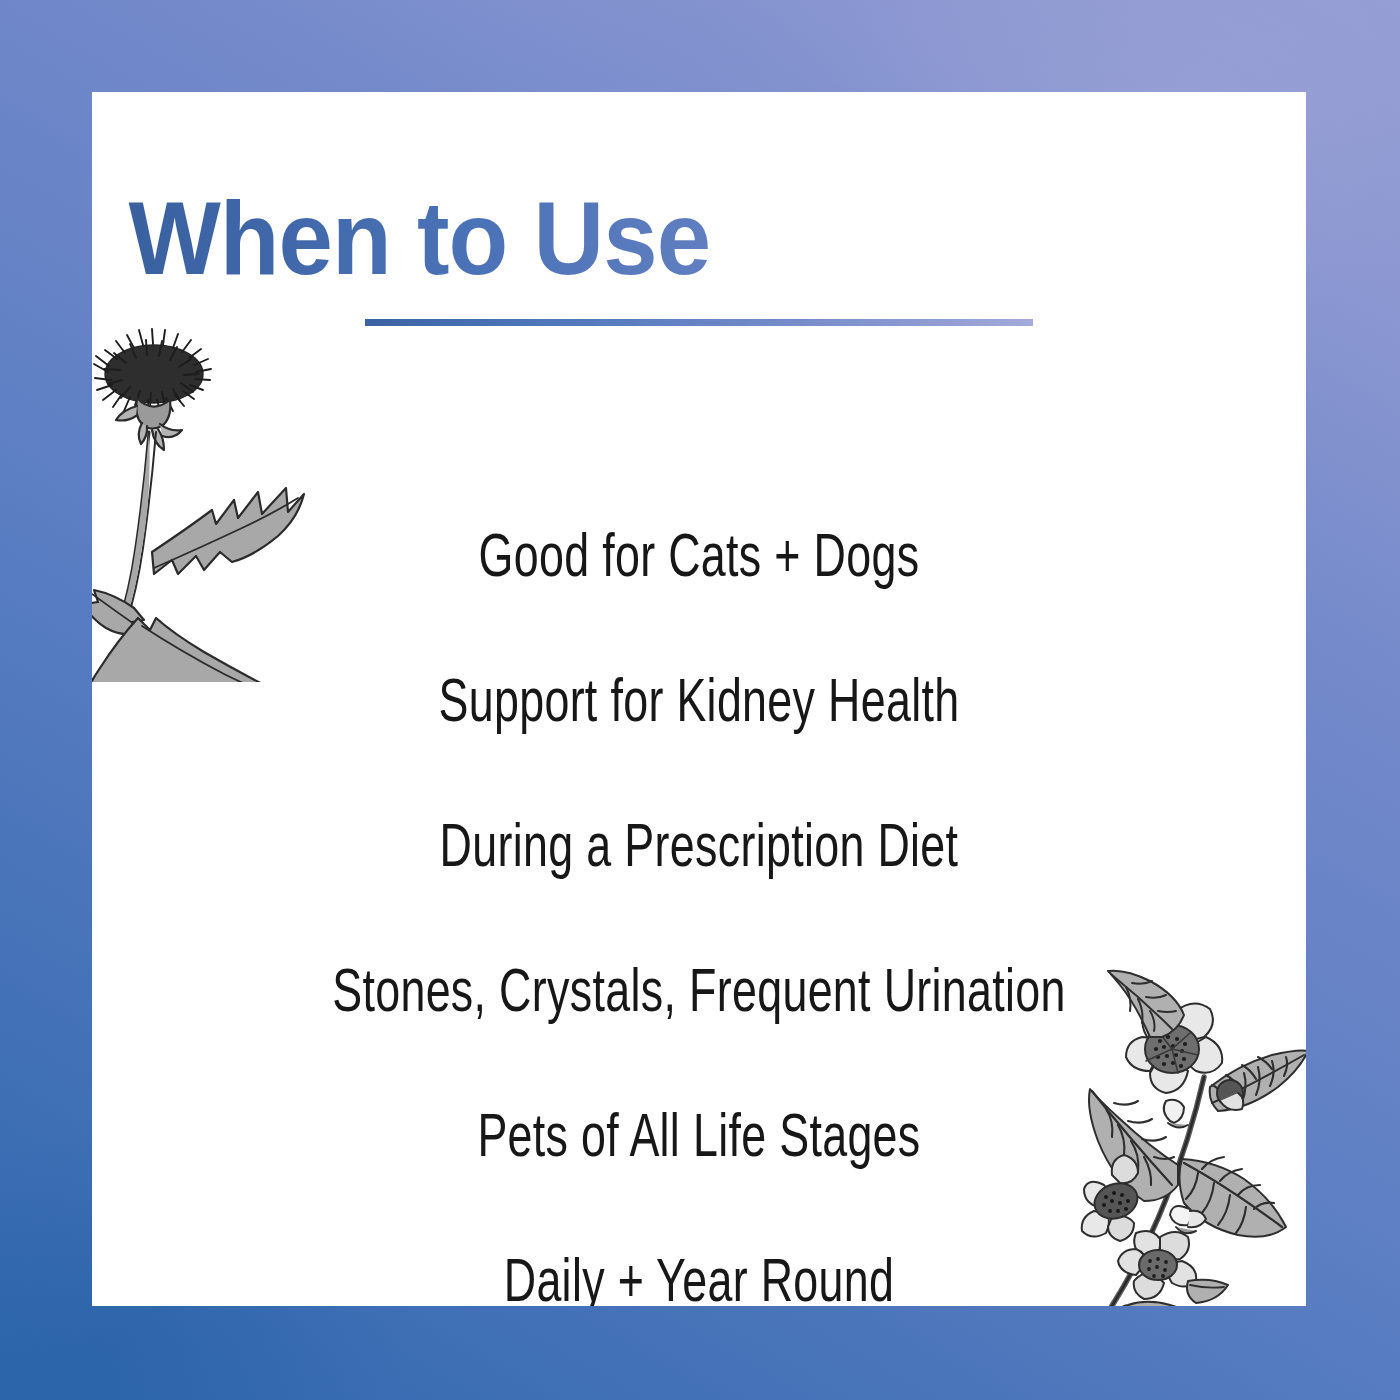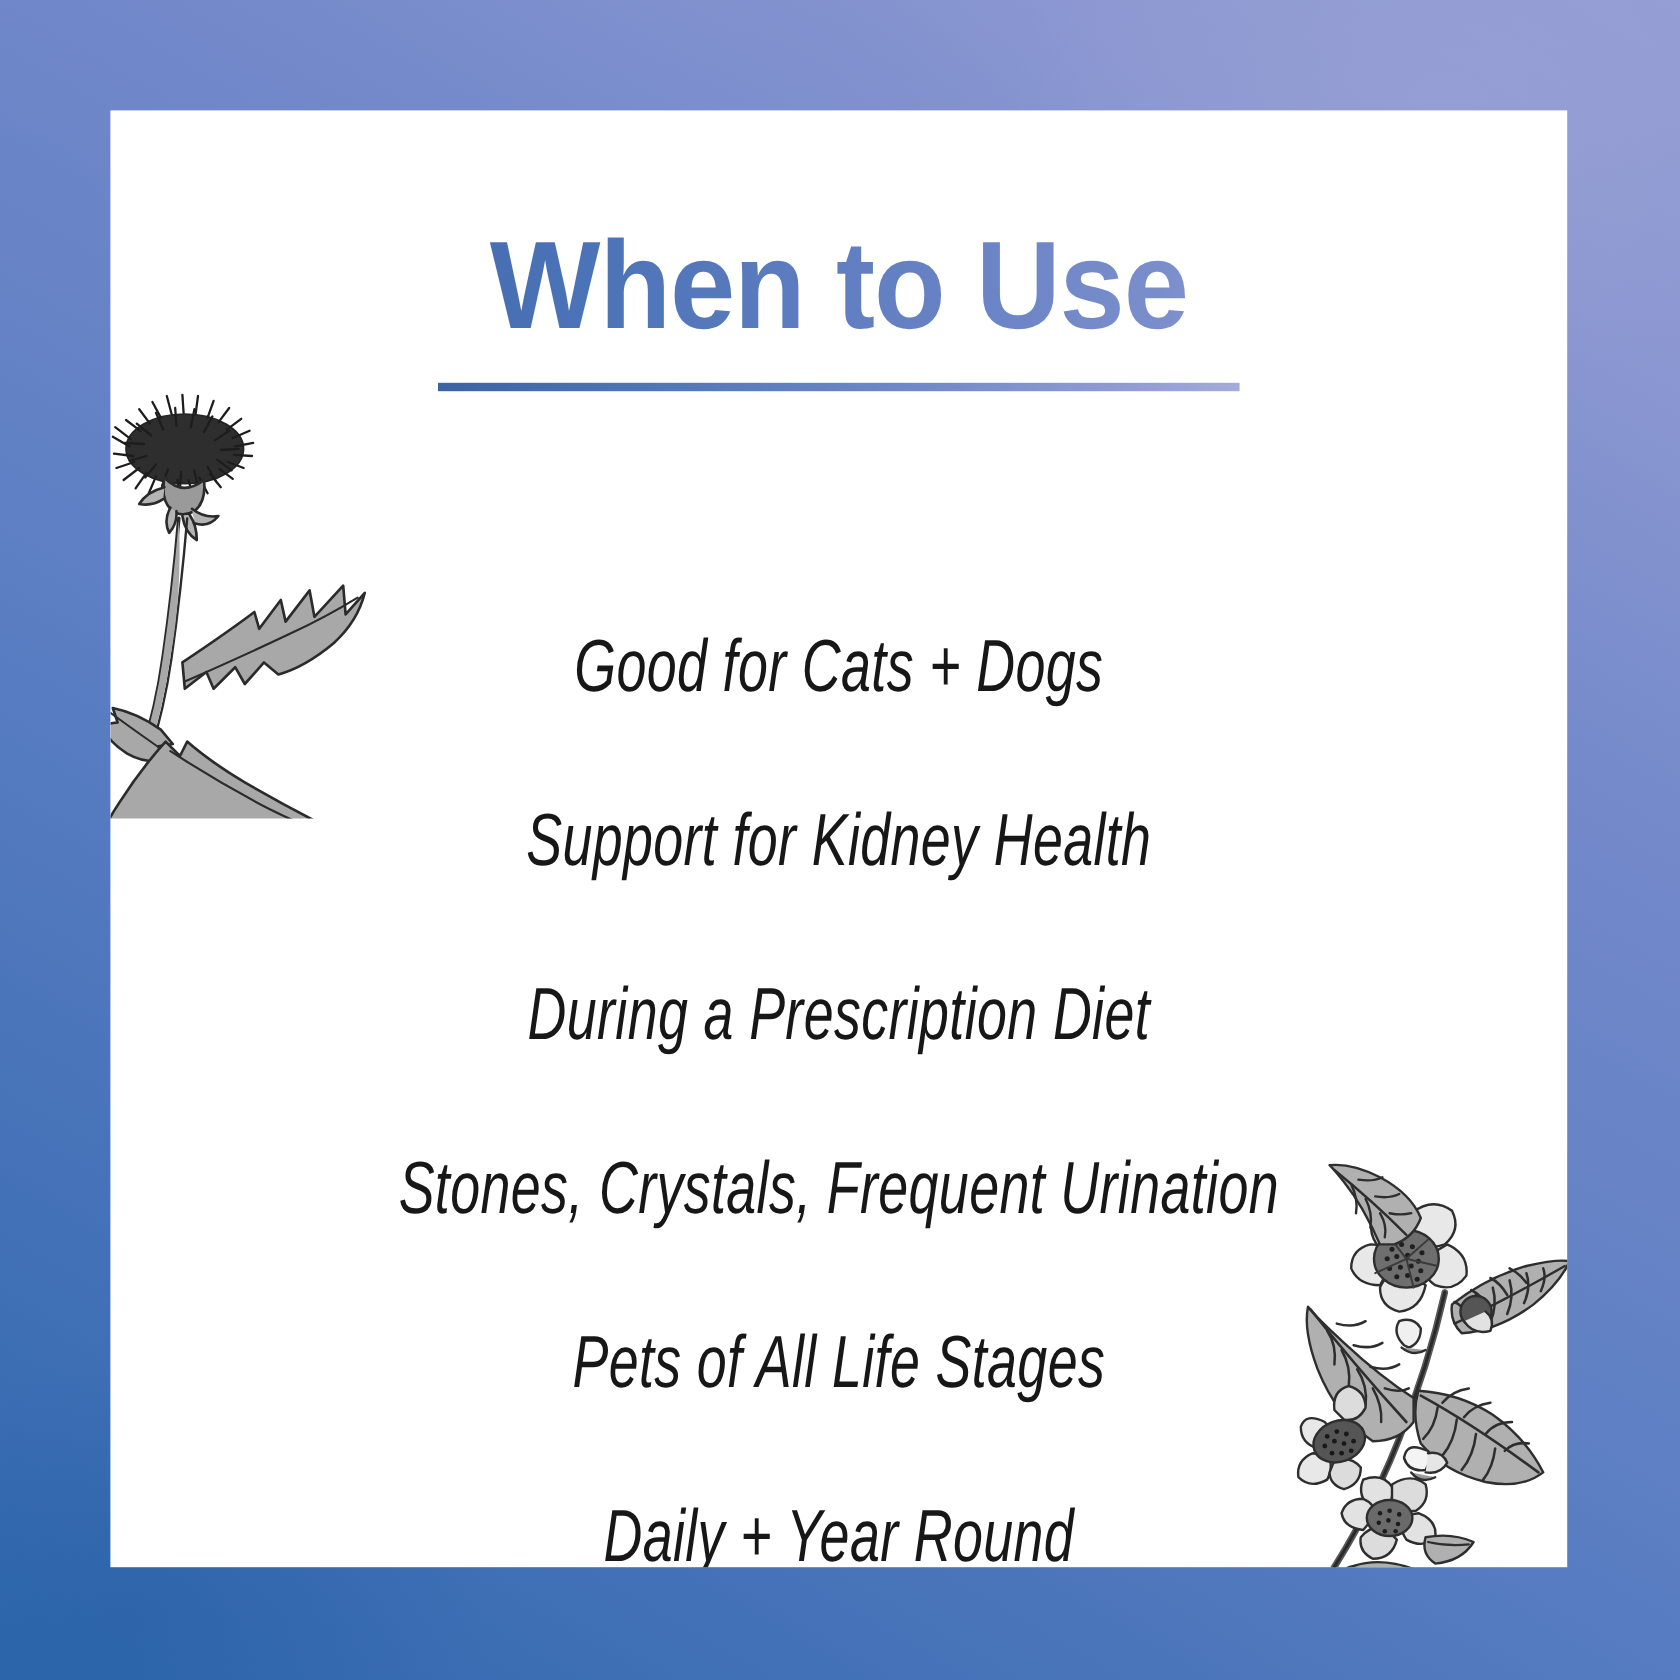--- a/index.html
+++ b/index.html
@@ -54,21 +54,21 @@
     overflow: hidden;
     z-index: 3;
   }
 
   
   .heading-block {
     position: absolute;
     left: 0;
     right: 0;
     top: 94px;
-    text-align: center;
+    text-align: left;
   }
 
   .title {
     font-family: "Liberation Sans", sans-serif;
     font-weight: bold;
     font-size: 104px;
     line-height: 1.0;
     letter-spacing: -1px;
     transform: scaleX(0.94);
     background: linear-gradient(90deg, #39609f 0%, #4a72b6 30%, #6c85c6 62%, #8e99d2 88%, #9aa1d6 100%);
@@ -87,21 +87,20 @@
   }
 
   
   .benefits {
     position: absolute;
     left: 0;
     right: 0;
     top: 390px;
     list-style: none;
     text-align: left;
-    font-style: italic;
   }
 
   .benefit {
     font-family: "Liberation Sans", sans-serif;
     font-weight: 300;
     font-size: 56px;
     line-height: 1;
     color: #171717;
     letter-spacing: 0.4px;
     transform: scaleX(0.80) scaleY(1.10);

